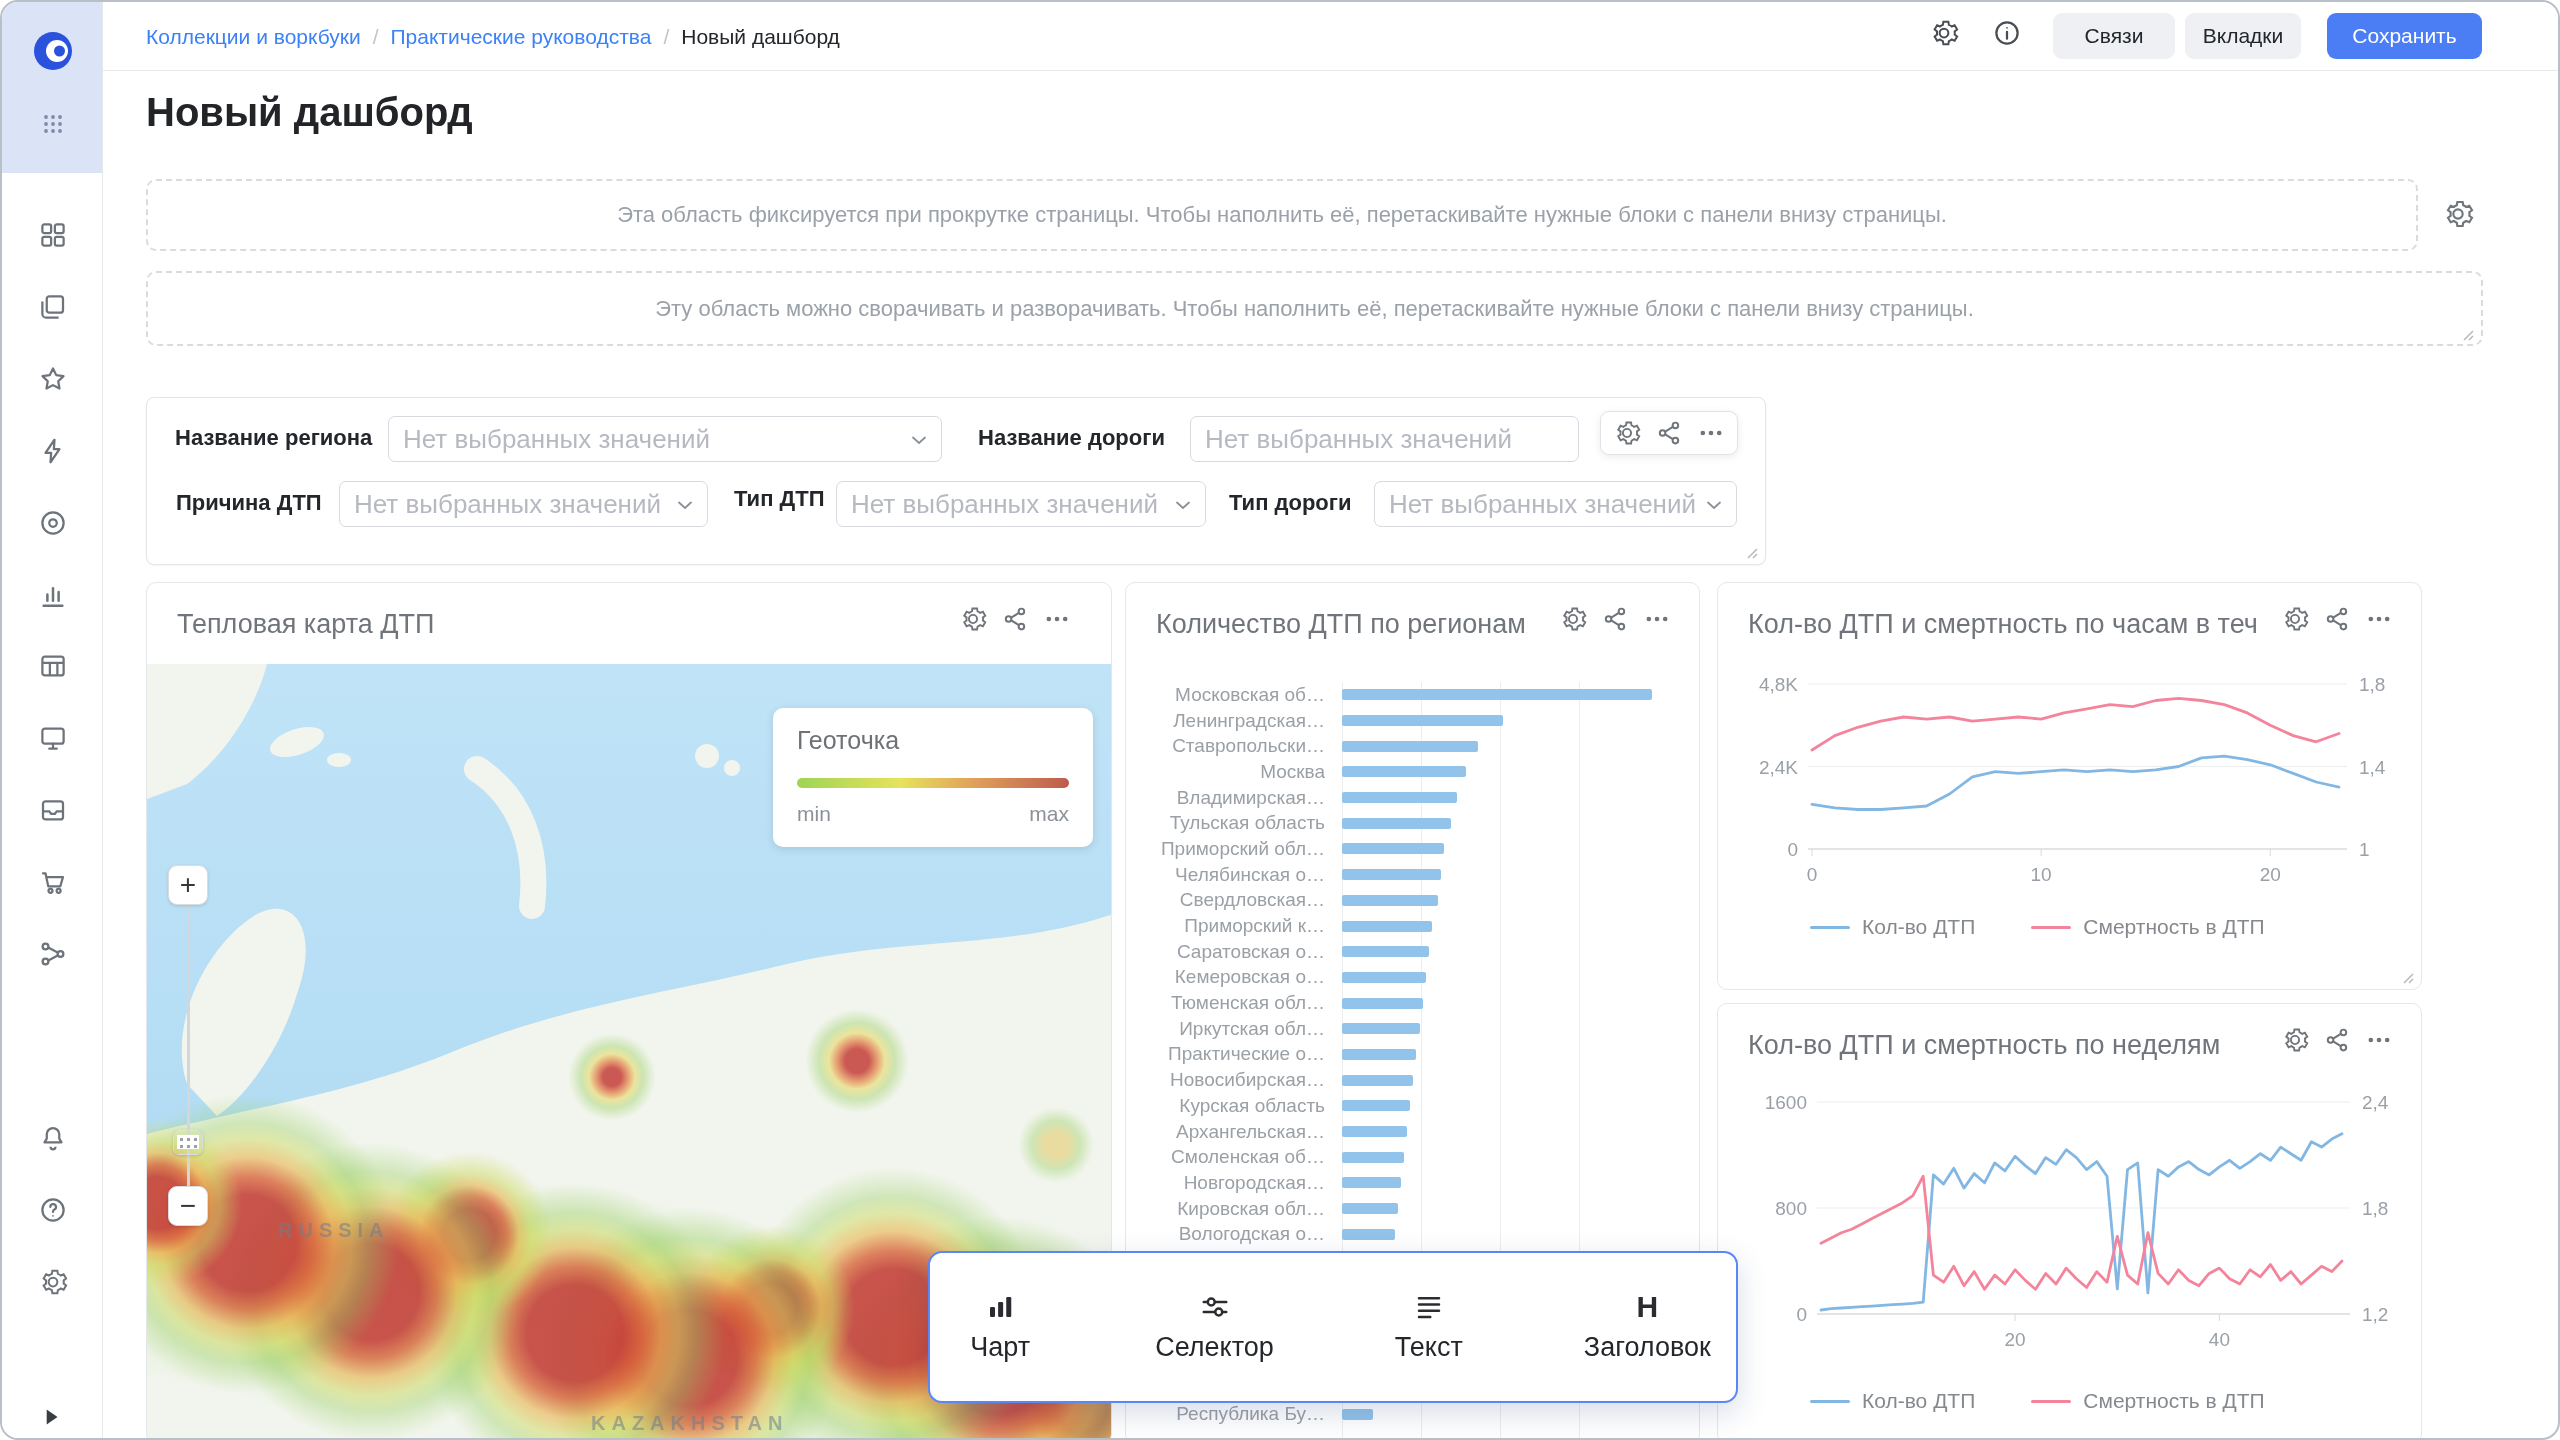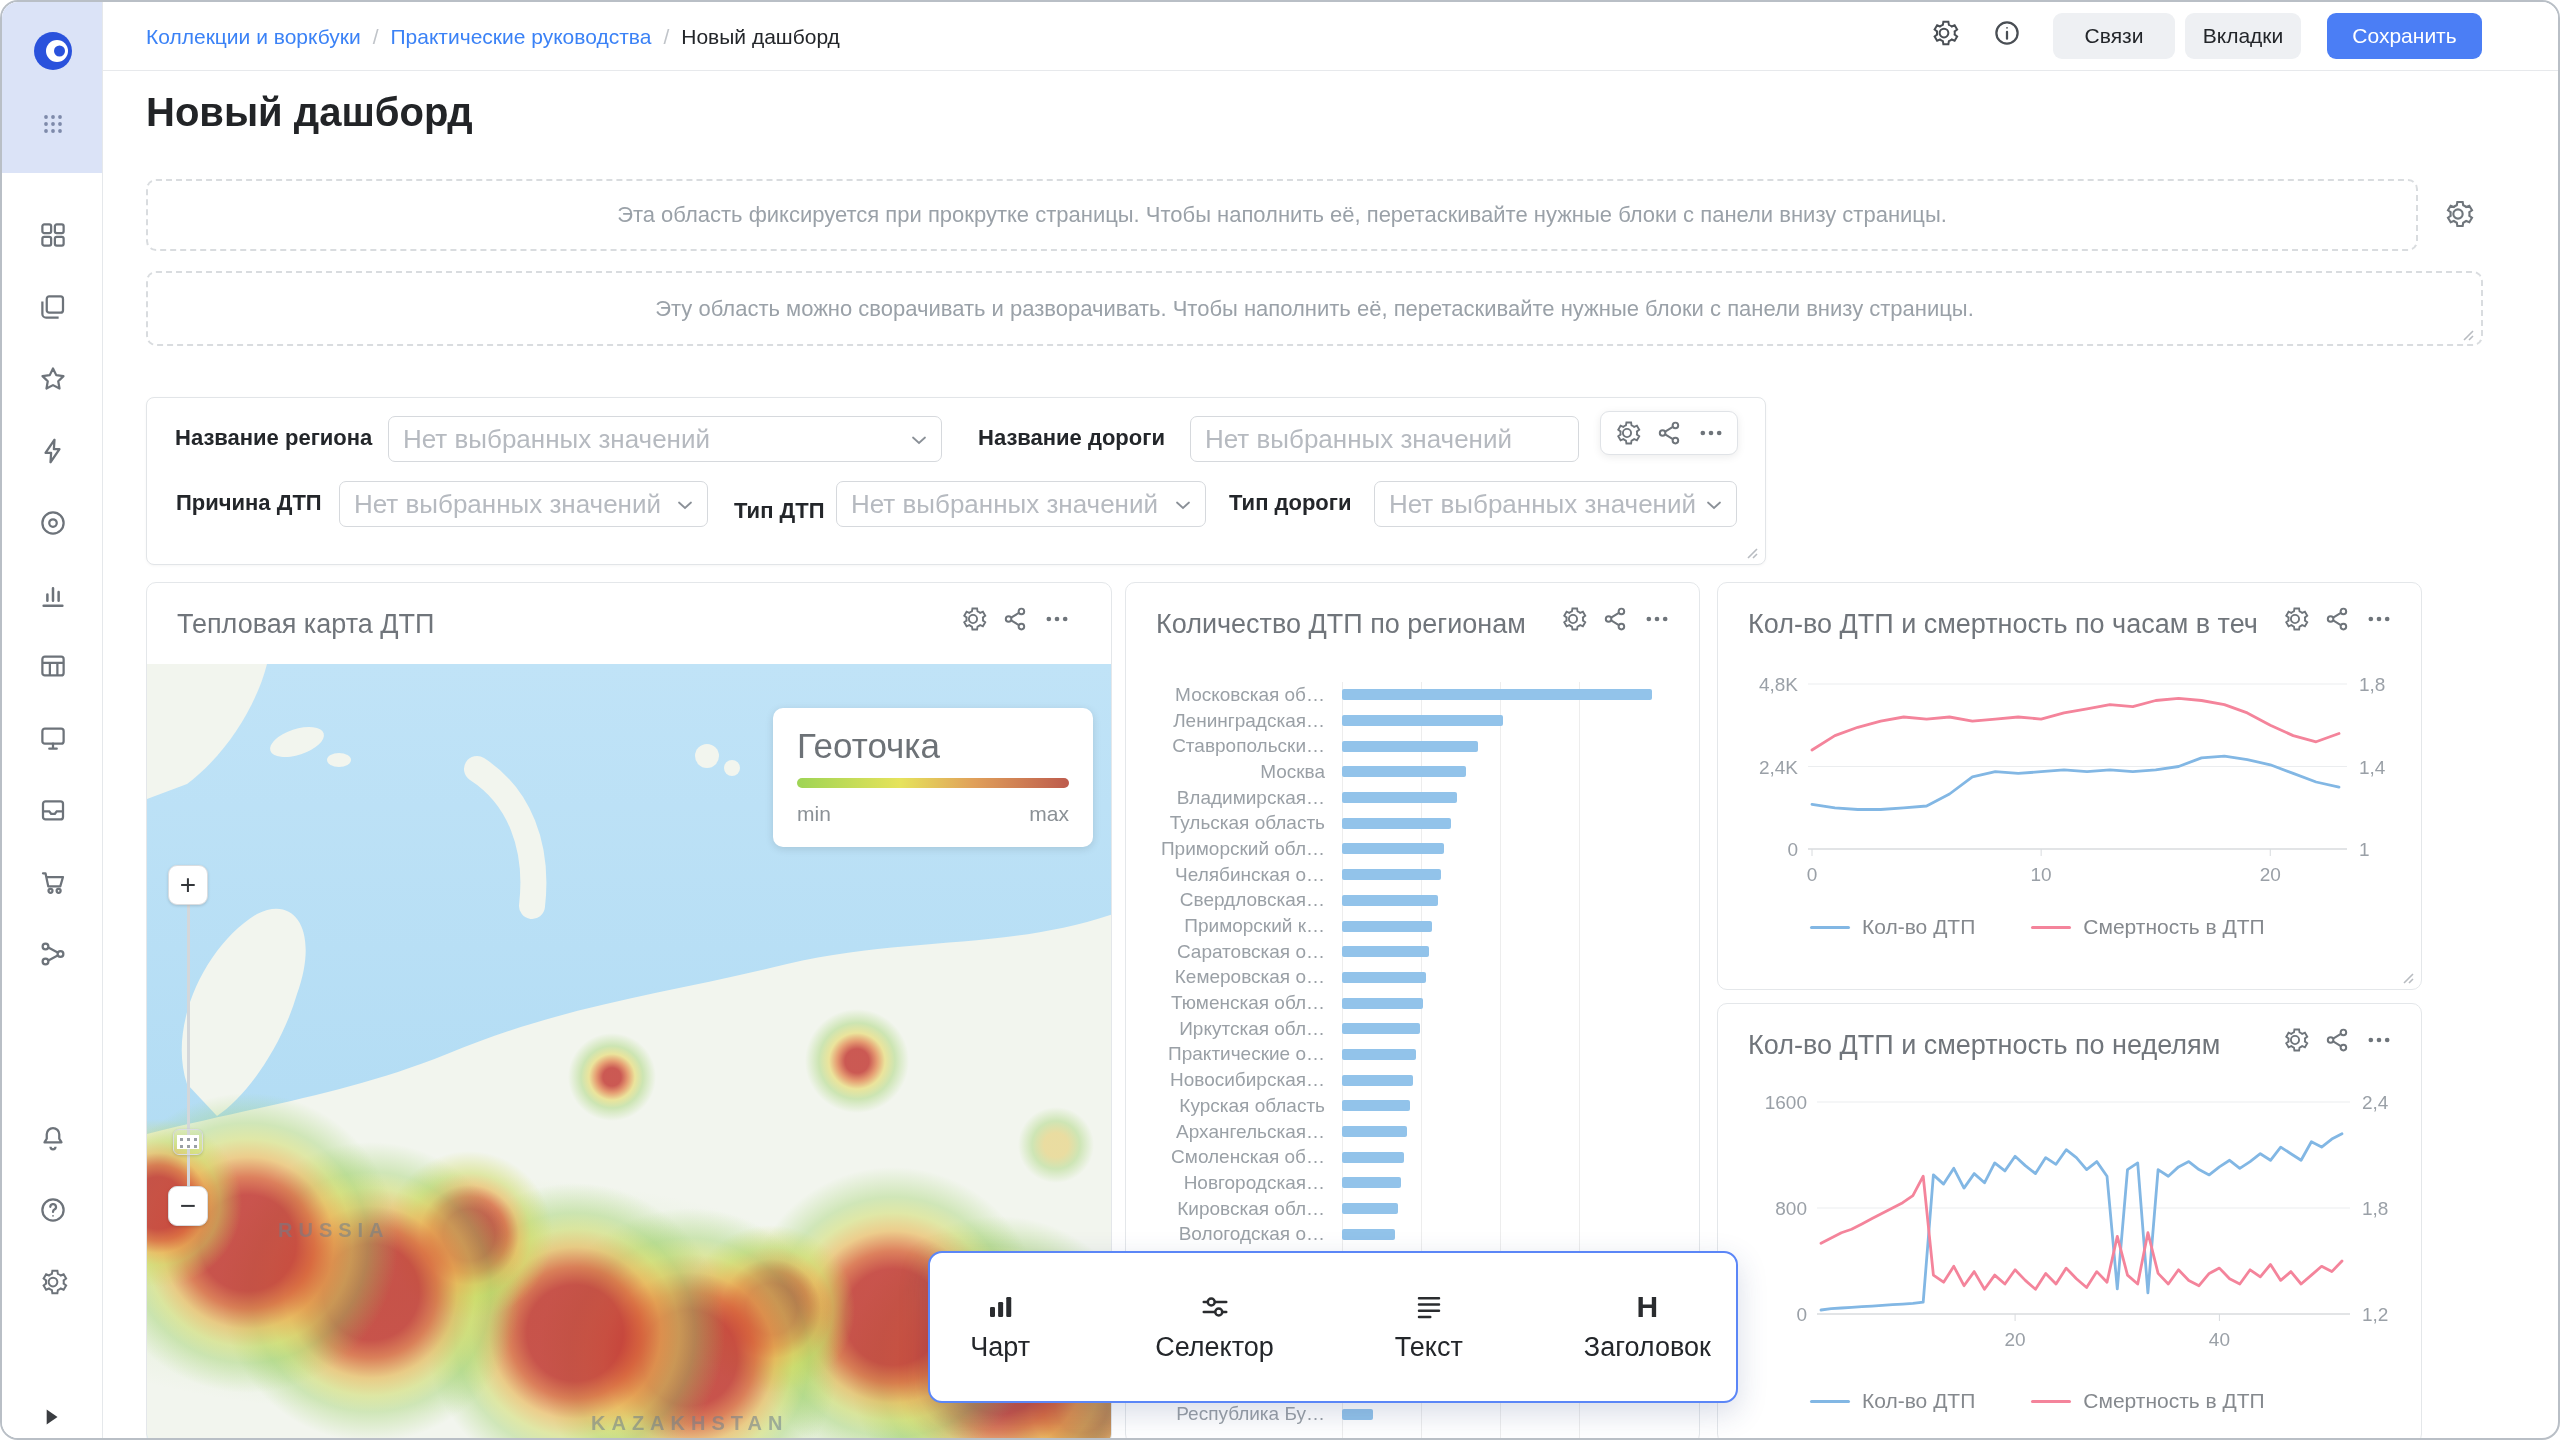--- a/index.html
+++ b/index.html
@@ -67,21 +67,21 @@
     radial-gradient(circle at 542px 694px, rgba(196,62,56,.88) 0 48px, rgba(216,100,58,.8) 66px, rgba(233,180,80,.62) 86px, rgba(205,218,96,.5) 104px, rgba(152,206,96,.38) 120px, rgba(152,206,96,0) 150px),
     radial-gradient(circle at 624px 645px, rgba(196,62,56,.88) 0 26px, rgba(216,100,58,.8) 38px, rgba(233,180,80,.62) 50px, rgba(205,218,96,.5) 62px, rgba(152,206,96,0) 84px),
     radial-gradient(circle at 746px 653px, rgba(196,62,56,.88) 0 48px, rgba(216,100,58,.8) 66px, rgba(233,180,80,.62) 86px, rgba(205,218,96,.5) 104px, rgba(152,206,96,.38) 120px, rgba(152,206,96,0) 150px),
     radial-gradient(circle at 852px 702px, rgba(196,62,56,.88) 0 48px, rgba(216,100,58,.8) 66px, rgba(233,180,80,.62) 86px, rgba(205,218,96,.5) 104px, rgba(152,206,96,.38) 120px, rgba(152,206,96,0) 150px),
     radial-gradient(circle at 934px 743px, rgba(196,62,56,.88) 0 26px, rgba(216,100,58,.8) 38px, rgba(233,180,80,.62) 50px, rgba(205,218,96,.5) 62px, rgba(152,206,96,0) 84px),
     radial-gradient(ellipse 420px 120px at 280px 630px, rgba(150,206,96,.32), rgba(150,206,96,0) 100%),
     radial-gradient(ellipse 380px 110px at 720px 690px, rgba(150,206,96,.32), rgba(150,206,96,0) 100%);
   }
   .map-label{position:absolute;color:rgba(110,125,140,.55);font-size:20px;letter-spacing:6px;font-weight:600}
   .legend-box{position:absolute;left:626px;top:44px;width:320px;height:139px;background:#fff;border-radius:10px;box-shadow:0 2px 8px rgba(0,0,0,.12);z-index:3}
-  .legend-box .lg-title{position:absolute;left:24px;top:18px;font-size:35px;color:#6d7277}
+  .legend-box .lg-title{position:absolute;left:24px;top:18px;font-size:25px;color:#6d7277}
   .legend-box .grad{position:absolute;left:24px;top:70px;width:272px;height:10px;border-radius:5px;background:linear-gradient(90deg,#9ed455,#e6e35c 38%,#e0a05a 65%,#bd5b4d 100%)}
   .legend-box .mm{position:absolute;top:94px;font-size:21px;color:#8b9196}
   .zoom-btn{position:absolute;left:21px;width:40px;height:40px;background:#fff;border:1px solid #dadde0;border-radius:9px;box-shadow:0 1px 3px rgba(0,0,0,.15);font-size:28px;color:#33363a;display:flex;align-items:center;justify-content:center;cursor:pointer;z-index:3}
   .zoom-track{position:absolute;left:40px;top:241px;width:3px;height:281px;background:#d4d7da;z-index:2}
   .zoom-handle{position:absolute;left:26px;top:465px;width:30px;height:26px;background:#fff;border:1px solid #dadde0;border-radius:6px;box-shadow:0 1px 3px rgba(0,0,0,.15);z-index:3;cursor:grab;
     background-image:radial-gradient(circle,#9aa0a6 1.5px,transparent 1.7px);background-size:7px 7px;background-position:4px 6px;background-repeat:repeat;background-clip:content-box;padding:5px 3px}
 
   
   .bar-grid{position:absolute;left:216px;top:99px;width:316px;bottom:0;background:repeating-linear-gradient(90deg,#ededed 0 1px,transparent 1px 79px)}
   .bar-rows{position:absolute;left:0;top:99px;right:0}
@@ -273,21 +273,21 @@
     <div class="select" style="left:1043px;top:18px;width:389px">
       <span class="ph">Нет выбранных значений</span>
     </div>
     <span class="f-label" style="left:29px;top:92px">Причина ДТП</span>
     <div class="select" style="left:192px;top:83px;width:369px">
       <span class="ph">Нет выбранных значений</span>
       <span class="chev"><svg viewBox="0 0 24 24" fill="none" stroke="currentColor" stroke-width="1.8" stroke-linecap="round">
             <path d="M6 9.5l6 5.5 6-5.5"></path>
           </svg></span>
     </div>
-    <span class="f-label" style="left:587px;top:100px">Тип ДТП</span>
+    <span class="f-label" style="left:587px;top:88px">Тип ДТП</span>
     <div class="select" style="left:689px;top:83px;width:370px">
       <span class="ph">Нет выбранных значений</span>
       <span class="chev"><svg viewBox="0 0 24 24" fill="none" stroke="currentColor" stroke-width="1.8" stroke-linecap="round">
             <path d="M6 9.5l6 5.5 6-5.5"></path>
           </svg></span>
     </div>
     <span class="f-label" style="left:1082px;top:92px">Тип дороги</span>
     <div class="select" style="left:1227px;top:83px;width:363px">
       <span class="ph">Нет выбранных значений</span>
       <span class="chev"><svg viewBox="0 0 24 24" fill="none" stroke="currentColor" stroke-width="1.8" stroke-linecap="round">

